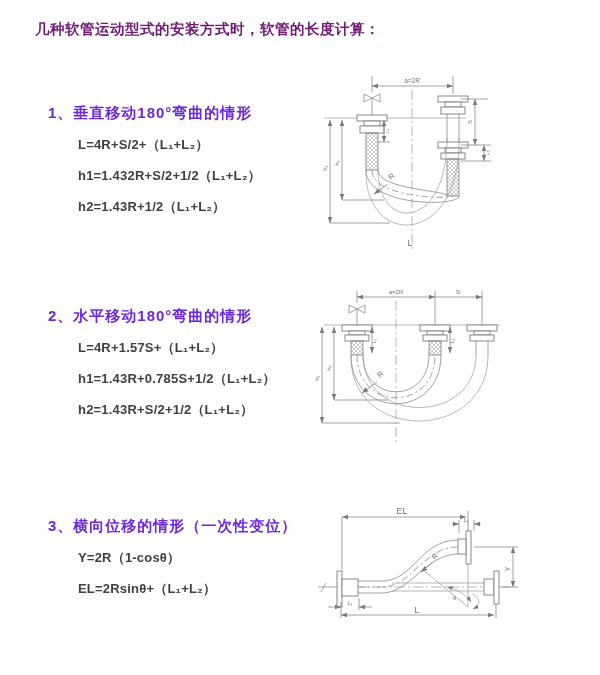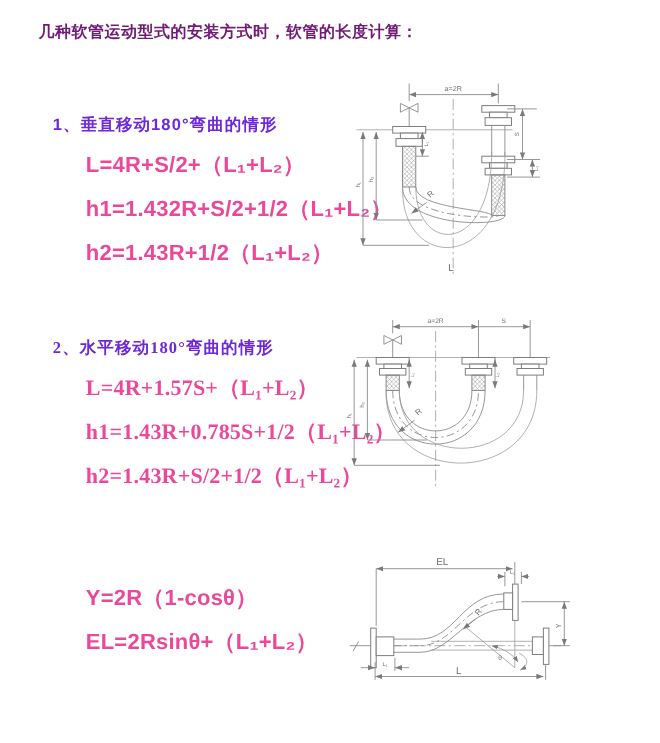--- a/index.html
+++ b/index.html
@@ -6,21 +6,21 @@
   body{
     width:600px;height:675px;background:#ffffff;position:relative;overflow:hidden;
     font-family:"Liberation Sans","DejaVu Sans",sans-serif;color:#2d2d2d;
   }
   .page-title{
     position:absolute;left:35px;top:20px;font-size:14.5px;font-weight:bold;
     letter-spacing:0.5px;color:#701a75;white-space:nowrap;
   }
   .section{position:absolute;left:48px;}
   .sec-heading{font-size:15px;font-weight:bold;letter-spacing:1px;color:#6d28d9;white-space:nowrap;}
-  .formula{font-size:20px;font-weight:bold;letter-spacing:0.2px;color:#ec4899;
+  .formula{font-size:13px;font-weight:bold;letter-spacing:0.2px;color:#404040;
            margin:13px 0 0 30px;white-space:nowrap;}
   .diagram{position:absolute;}
   svg{display:block;}
   svg text{font-family:"Liberation Sans","DejaVu Sans",sans-serif;fill:#6f6f6f;}
   .thin{stroke:#8a8a8a;stroke-width:0.8;fill:none;}
   .thin2{stroke:#9a9a9a;stroke-width:0.7;fill:none;}
   .part{stroke:#7d7d7d;stroke-width:0.9;fill:#ffffff;}
   .cline{stroke:#9a9a9a;stroke-width:0.7;fill:none;stroke-dasharray:10 3 2 3;}
   .hdash{stroke:#8a8a8a;stroke-width:0.8;fill:none;stroke-dasharray:7 3 2 3;}
 </style>
@@ -105,21 +105,21 @@
   <line class="thin" x1="186" y1="77" x2="186" y2="93" marker-start="url(#a1s)" marker-end="url(#a1e)"></line>
   <text x="191" y="85" font-size="5" transform="rotate(-90 191 85)" text-anchor="middle">L₂</text>
 
   <text x="93" y="112" font-size="7.5" transform="rotate(-40 93 112)">R</text>
   <line class="thin" x1="90" y1="116" x2="76" y2="126" marker-end="url(#a1e)"></line>
 
   <text x="112" y="178" font-size="9" text-anchor="middle" fill="#5f5f5f">L</text>
 </svg>
 </div>
 
-<div class="section" style="top:307px;font-family:Liberation Serif, serif;">
+<div class="section" style="top:307px;">
   <div class="sec-heading">2、水平移动180°弯曲的情形</div>
   <div class="formula">L=4R+1.57S+（L₁+L₂）</div>
   <div class="formula">h1=1.43R+0.785S+1/2（L₁+L₂）</div>
   <div class="formula">h2=1.43R+S/2+1/2（L₁+L₂）</div>
 </div>
 
 <div class="diagram" style="left:300px;top:283px;">
 <svg width="300" height="175" viewBox="0 0 300 175">
   <defs>
     <pattern id="braid2" patternUnits="userSpaceOnUse" width="4" height="4">
@@ -184,20 +184,21 @@
   <path class="thin" d="M22,140 H100 M34,117 H88"></path>
   <text x="19" y="95" font-size="5.5" transform="rotate(-90 19 95)" text-anchor="middle">h₁</text>
   <text x="31" y="85" font-size="5.5" transform="rotate(-90 31 85)" text-anchor="middle">h₂</text>
 
   <text x="80" y="95" font-size="7.5" transform="rotate(-40 80 95)">R</text>
   <line class="thin" x1="77" y1="99" x2="62" y2="110" marker-end="url(#a2e)"></line>
 </svg>
 </div>
 
 <div class="section" style="top:517px;">
+  <div class="sec-heading">3、横向位移的情形（一次性变位）</div>
   <div class="formula">Y=2R（1-cosθ）</div>
   <div class="formula">EL=2Rsinθ+（L₁+L₂）</div>
 </div>
 
 <div class="diagram" style="left:314px;top:503px;">
 <svg width="302" height="147" viewBox="0 0 302 147">
   <defs>
     <marker id="a3e" markerWidth="9" markerHeight="8" refX="8" refY="4" orient="auto">
       <path d="M0,1 L8,4 L0,7 Z" fill="#7a7a7a"></path>
         </marker>

